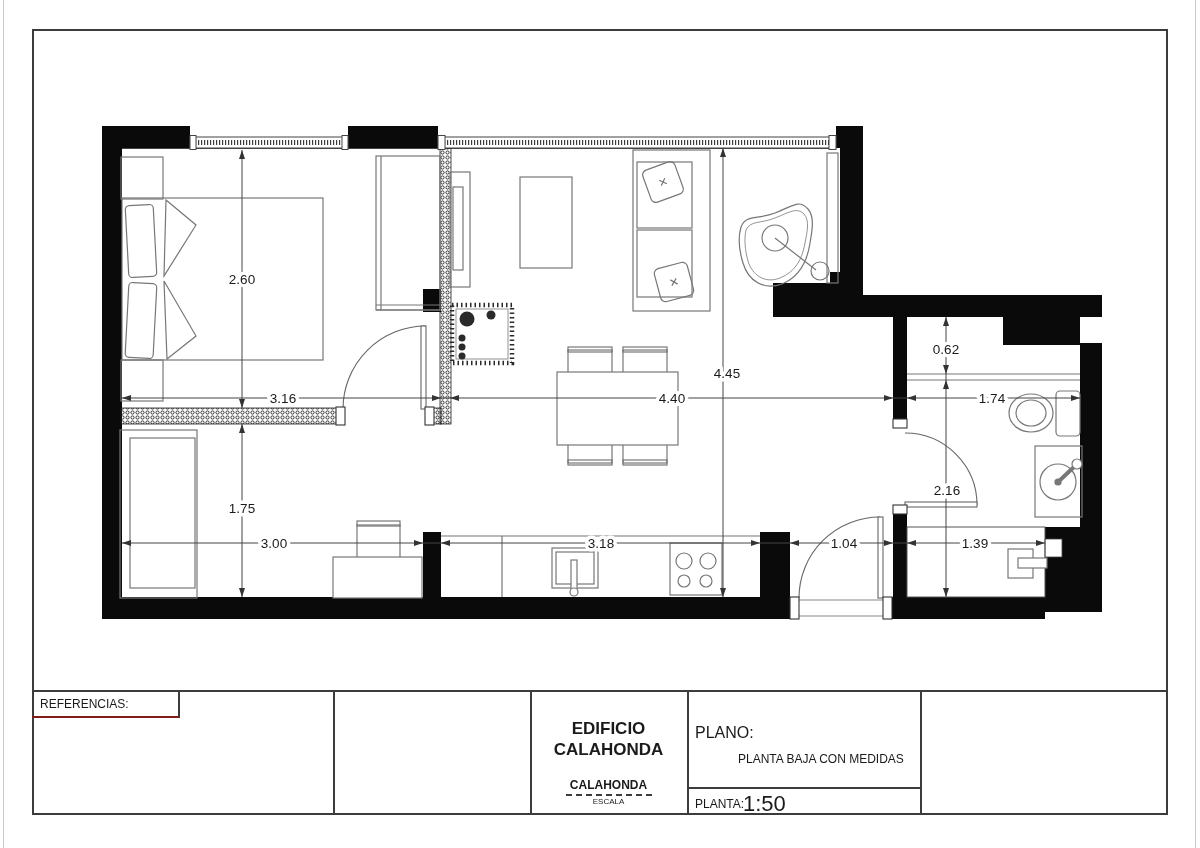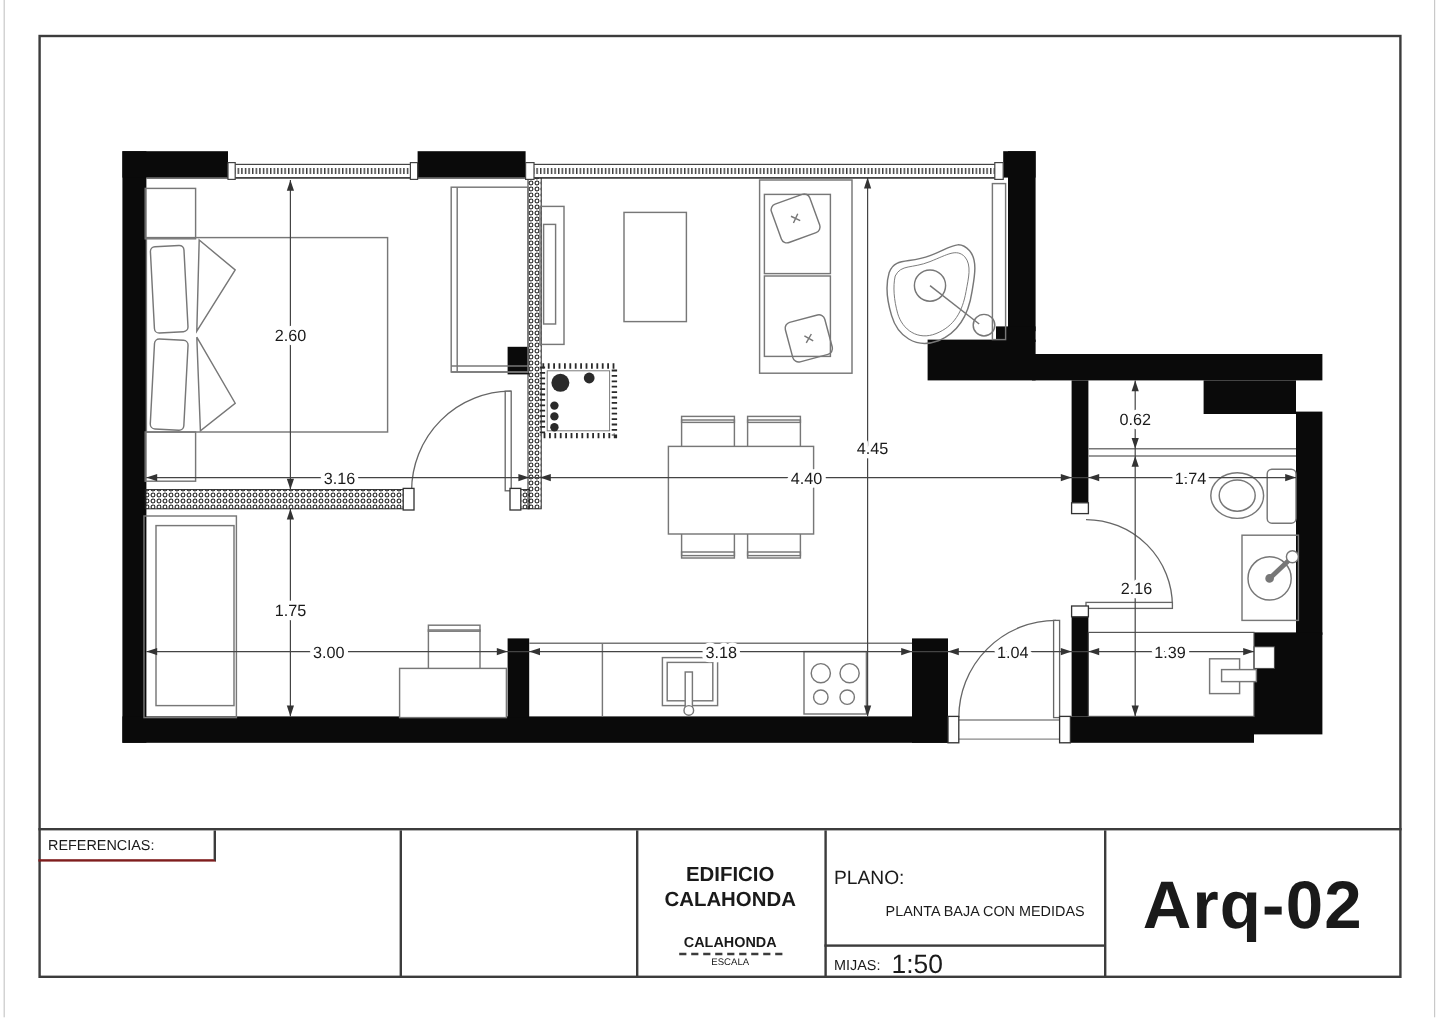--- a/index.html
+++ b/index.html
@@ -308,22 +308,19 @@
       </div>
       <div class="loc">CALAHONDA</div>
       <div class="loc-line"></div>
       <div class="loc-sub">ESCALA</div>
     </div>
 
     <div class="cell-doc">
       <div class="doc-plano">PLANO:</div>
       <div class="doc-name">PLANTA BAJA CON MEDIDAS</div>
       <div class="doc-scale-row">
-        <span class="scale-lab">MIJAS:</span>
+        <span class="scale-lab">PLANTA:</span>
         <span class="scale-val">1:50</span>
       </div>
     </div>
 
-    <div class="cell-code">
-      <span class="code">Arq-02</span>
-    </div>
   </div>
 </div>
 
 </body></html>

